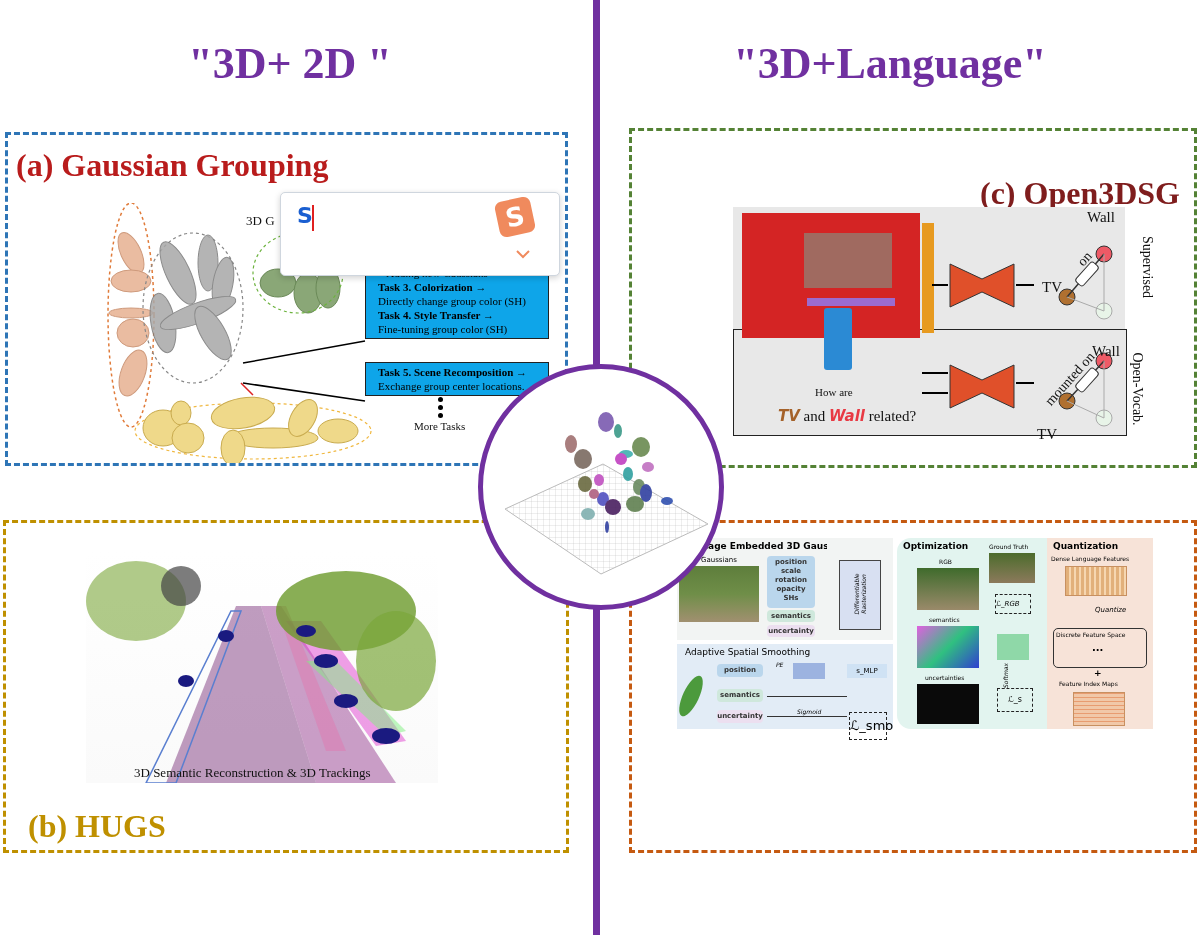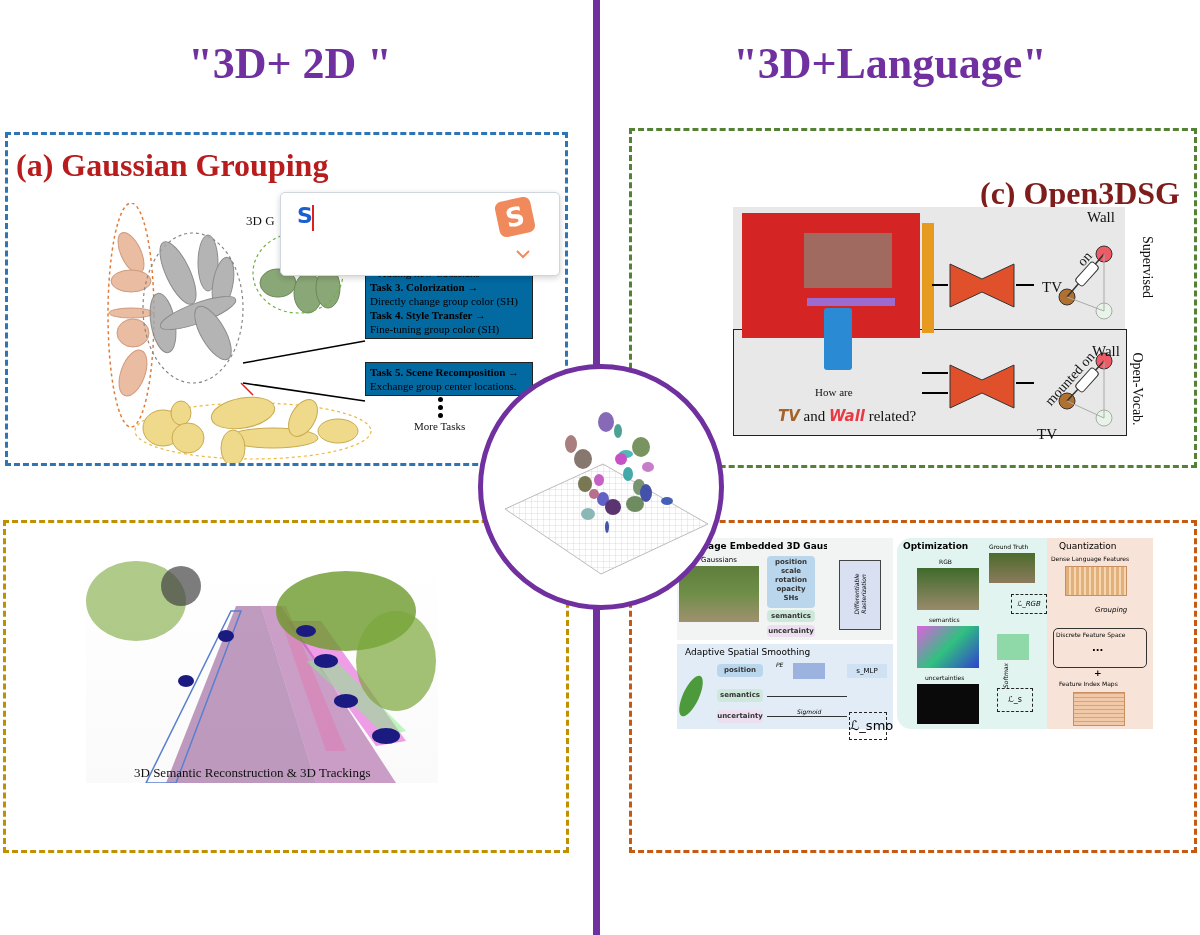--- a/index.html
+++ b/index.html
@@ -5,21 +5,21 @@
   html,body{margin:0;padding:0;background:#fff;}
   body{width:1200px;height:935px;position:relative;overflow:hidden;font-family:"Liberation Serif",serif;}
   .abs{position:absolute;}
   .heading{font-family:"Liberation Serif",serif;font-weight:bold;color:#7030a0;font-size:44px;text-align:center;}
   .vline{left:593px;top:0;width:7px;height:935px;background:#7030a0;}
   .panel{border:3px dashed;box-sizing:border-box;}
   .ptitle{font-family:"Liberation Serif",serif;font-weight:bold;font-size:32px;}
   .circle{left:478px;top:364px;width:246px;height:246px;border-radius:50%;border:5px solid #7030a0;background:#fff;box-sizing:border-box;overflow:hidden;}
   .small{font-family:"Liberation Serif",serif;font-size:11px;color:#111;}
   .sans{font-family:"DejaVu Sans",sans-serif;}
-  .taskbox{border:1.5px solid #222;background:#0369a1;padding:2px 4px;font-size:11px;line-height:14px;}
+  .taskbox{border:1.5px solid #222;background:#0ea5e9;padding:2px 12px;font-size:11px;line-height:14px;}
   .ime{left:280px;top:192px;width:278px;height:82px;background:#fff;border:1px solid #cfd6de;border-radius:5px;box-shadow:0 2px 6px rgba(0,0,0,.18);}
   .gbox{background:#e8e8e8;}
   .lbox{border-radius:4px;font-family:"DejaVu Sans",sans-serif;font-size:8px;font-weight:bold;color:#333;text-align:center;}
 </style>
 </head>
 <body>
 
 <div class="abs heading" style="left:130px;top:38px;width:320px;">"3D+ 2D "</div>
 <div class="abs heading" style="left:700px;top:38px;width:380px;">"3D+Language"</div>
 
@@ -115,20 +115,21 @@
       <ellipse cx="95" cy="35" rx="20" ry="20" fill="#444" opacity=".7"></ellipse>
       <ellipse cx="220" cy="80" rx="10" ry="6" fill="#1a1a80"></ellipse>
       <ellipse cx="240" cy="110" rx="12" ry="7" fill="#1a1a80"></ellipse>
       <ellipse cx="260" cy="150" rx="12" ry="7" fill="#1a1a80"></ellipse>
       <ellipse cx="300" cy="185" rx="14" ry="8" fill="#1a1a80"></ellipse>
       <ellipse cx="140" cy="85" rx="8" ry="6" fill="#1a1a80"></ellipse>
       <ellipse cx="100" cy="130" rx="8" ry="6" fill="#1a1a80"></ellipse>
     </svg>
   </div>
   <div class="abs small" style="left:128px;top:242px;font-size:13px;">3D Semantic Reconstruction &amp; 3D Trackings</div>
+  <div class="abs ptitle" style="left:22px;top:285px;color:#bf9000;">(b) HUGS</div>
 </div>
 
 <div class="abs panel" style="left:629px;top:128px;width:568px;height:340px;border-color:#548235;">
   <div class="abs ptitle" style="right:14px;top:12px;color:#7f1d1d;margin-top:32px;">(c) Open3DSG</div>
   <div class="abs gbox" style="left:101px;top:76px;width:392px;height:122px;"></div>
   <div class="abs gbox" style="left:101px;top:198px;width:392px;height:105px;border:1.5px solid #222;"></div>
   <div class="abs" style="left:110px;top:82px;width:178px;height:125px;background:#d42424;">
     <div class="abs" style="left:62px;top:20px;width:88px;height:55px;background:#a06a60;"></div>
     <div class="abs" style="left:65px;top:85px;width:88px;height:8px;background:#9b6bd0;"></div>
     <div class="abs" style="left:180px;top:10px;width:12px;height:110px;background:#e79a20;"></div>
@@ -210,35 +211,35 @@
     <div class="abs" style="left:90px;top:52px;width:80px;height:1px;background:#333;"></div>
     <div class="abs" style="left:90px;top:72px;width:80px;height:1px;background:#333;"></div>
   </div>
 
   <div class="abs" style="left:265px;top:15px;width:166px;height:191px;background:#e2f4ef;border-radius:14px;">
     <div class="abs sans" style="left:6px;top:3px;font-size:9px;font-weight:bold;">Optimization</div>
     <div class="abs sans" style="left:92px;top:5px;font-size:6px;">Ground Truth</div>
     <div class="abs" style="left:92px;top:15px;width:46px;height:30px;background:linear-gradient(180deg,#4c6c2c,#8c7a5c);"></div>
     <div class="abs sans" style="left:42px;top:20px;font-size:6px;">RGB</div>
     <div class="abs" style="left:20px;top:30px;width:62px;height:42px;background:linear-gradient(180deg,#3f6b2c,#9a8a6a);"></div>
-    <div class="abs sans" style="left:98px;top:56px;width:34px;height:18px;border:1px dashed #222;font-size:7px;line-height:18px;text-align:center;font-style:italic;margin-left:16px;">ℒ_RGB</div>
+    <div class="abs sans" style="left:98px;top:56px;width:34px;height:18px;border:1px dashed #222;font-size:7px;line-height:18px;text-align:left;font-style:italic;">ℒ_RGB</div>
     <div class="abs sans" style="left:32px;top:78px;font-size:6px;">semantics</div>
     <div class="abs" style="left:20px;top:88px;width:62px;height:42px;background:linear-gradient(135deg,#e060e0,#30c080 50%,#3040d0);"></div>
     <div class="abs" style="left:100px;top:96px;width:32px;height:26px;background:#8fd8a8;"></div>
     <div class="abs sans" style="left:28px;top:136px;font-size:6px;">uncertainties</div>
     <div class="abs" style="left:20px;top:146px;width:62px;height:40px;background:#0a0a0a;"></div>
     <div class="abs sans" style="left:96px;top:134px;font-size:6px;font-style:italic;transform:rotate(-90deg);">Softmax</div>
     <div class="abs sans" style="left:100px;top:150px;width:34px;height:22px;border:1px dashed #222;font-size:8px;line-height:22px;text-align:center;">ℒ_s</div>
   </div>
 
   <div class="abs" style="left:415px;top:15px;width:106px;height:191px;background:#f7e3d8;">
-    <div class="abs sans" style="left:12px;top:3px;font-size:9px;font-weight:normal;">Quantization</div>
+    <div class="abs sans" style="left:6px;top:3px;font-size:9px;font-weight:bold;">Quantization</div>
     <div class="abs sans" style="left:4px;top:17px;font-size:6px;">Dense Language Features</div>
     <div class="abs" style="left:18px;top:28px;width:60px;height:28px;background:repeating-linear-gradient(90deg,#e2b07a 0 3px,#f6d6b0 3px 5px);border:1px solid #c89060;"></div>
-    <div class="abs sans" style="left:48px;top:68px;font-size:7px;font-style:italic;">Grouping</div>
+    <div class="abs sans" style="left:48px;top:68px;font-size:7px;font-style:italic;">Quantize</div>
     <div class="abs" style="left:6px;top:90px;width:92px;height:38px;border:1.5px solid #333;border-radius:5px;">
       <div class="abs sans" style="left:2px;top:2px;font-size:6px;white-space:nowrap;">Discrete Feature Space</div>
       <div class="abs sans" style="left:38px;top:16px;font-size:10px;font-weight:bold;">···</div>
     </div>
     <div class="abs sans" style="left:47px;top:130px;font-size:9px;font-weight:bold;">+</div>
     <div class="abs sans" style="left:12px;top:142px;font-size:6px;">Feature Index Maps</div>
     <div class="abs" style="left:26px;top:154px;width:50px;height:32px;background:repeating-linear-gradient(0deg,#f1c8a8 0 3px,#e89c70 3px 4px),#f1c8a8;border:1px solid #c89060;"></div>
   </div>
 </div>
 

